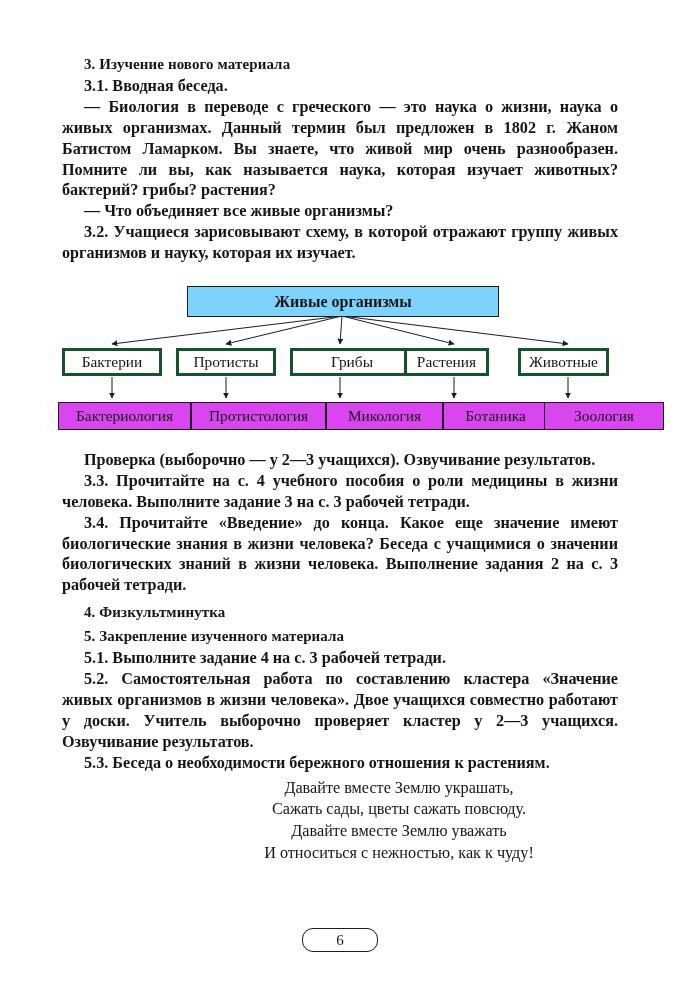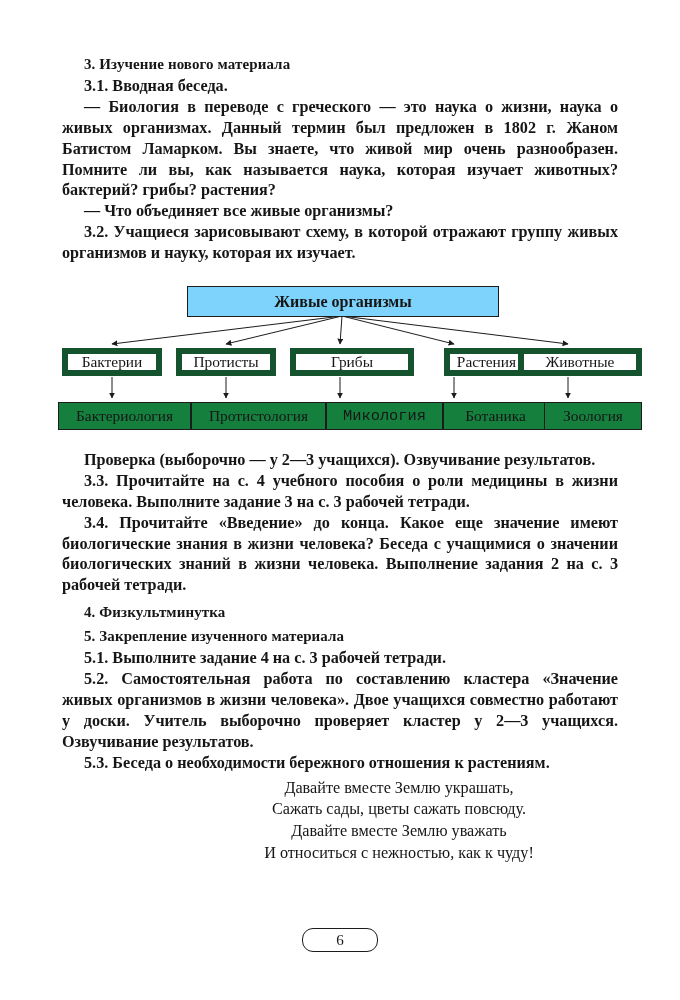--- a/index.html
+++ b/index.html
@@ -53,38 +53,38 @@
     align-items: center;
     justify-content: center;
     font-weight: bold;
     font-size: 16px;
     background: #7dd3fc;
   }
   .dg-l2 {
     position: absolute;
     top: 62px;
     height: 28px;
-    border: 6px solid #14532d;
+    border: 3px solid #14532d;
     display: flex;
     align-items: center;
     justify-content: center;
     font-size: 15.4px;
     background: #fff;
     box-sizing: border-box;
   }
   .dg-l3 {
     position: absolute;
     top: 116px;
     height: 28px;
     border: 1px solid #1c1c1c;
     display: flex;
     align-items: center;
     justify-content: center;
     font-size: 15.4px;
-    background: #15803d;
+    background: #d946ef;
     box-sizing: border-box;
   }
   svg.connectors {
     position: absolute;
     left: 0;
     top: 0;
     width: 556px;
     height: 146px;
     overflow: visible;
   }
@@ -151,28 +151,28 @@
       <line x1="278" y1="91" x2="278" y2="112" stroke="#1c1c1c" stroke-width="1" marker-end="url(#arrow)"></line>
       <line x1="392" y1="91" x2="392" y2="112" stroke="#1c1c1c" stroke-width="1" marker-end="url(#arrow)"></line>
       <line x1="506" y1="91" x2="506" y2="112" stroke="#1c1c1c" stroke-width="1" marker-end="url(#arrow)"></line>
     </svg>
 
     <div class="dg-root">Живые организмы</div>
 
     <div class="dg-l2" style="left:0px; width:100px;">Бактерии</div>
     <div class="dg-l2" style="left:114px; width:100px;">Протисты</div>
     <div class="dg-l2" style="left:228px; width:124px;">Грибы</div>
-    <div class="dg-l2" style="left:342px; width:85px;margin-left:40px;">Растения</div>
-    <div class="dg-l2" style="left:456px; width:124px;">Животные</div>
+    <div class="dg-l2" style="left:342px; width:85px;">Растения</div>
+    <div class="dg-l2" style="left:456px; width:91px;">Животные</div>
 
     <div class="dg-l3" style="left:-4px; width:133px;">Бактериология</div>
     <div class="dg-l3" style="left:129px; width:135px;">Протистология</div>
-    <div class="dg-l3" style="left:264px; width:117px;font-family:Liberation Mono, monospace;">Микология</div>
+    <div class="dg-l3" style="left:264px; width:117px;">Микология</div>
     <div class="dg-l3" style="left:381px; width:105px;">Ботаника</div>
-    <div class="dg-l3" style="left:482px; width:98px;">Зоология</div>
+    <div class="dg-l3" style="left:482px; width:120px;">Зоология</div>
   </div>
 
 
   <p class="body">Проверка (выборочно — у 2—3 учащихся). Озвучивание результатов.</p>
 
   <p class="body">3.3. Прочитайте на с. 4 учебного пособия о роли медицины в жизни человека. Выполните задание 3 на с. 3 рабочей тетради.</p>
 
   <p class="body">3.4. Прочитайте «Введение» до конца. Какое еще значение имеют биологические знания в жизни человека? Беседа с учащимися о значении биологических знаний в жизни человека. Выполнение задания 2 на с. 3 рабочей тетради.</p>
 
   <div class="sp-8"></div>

